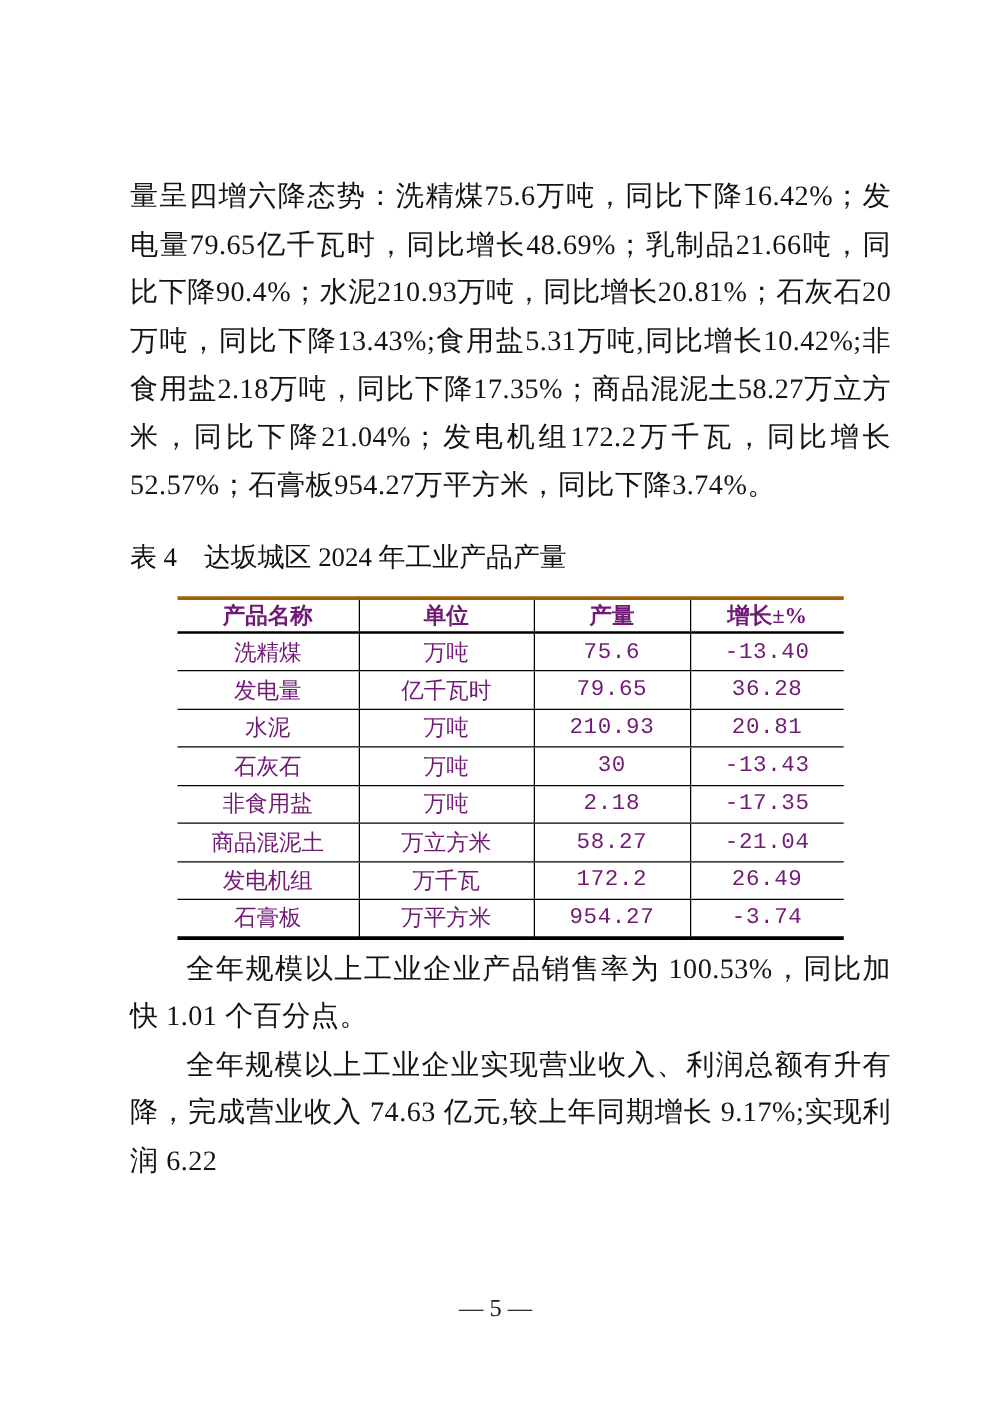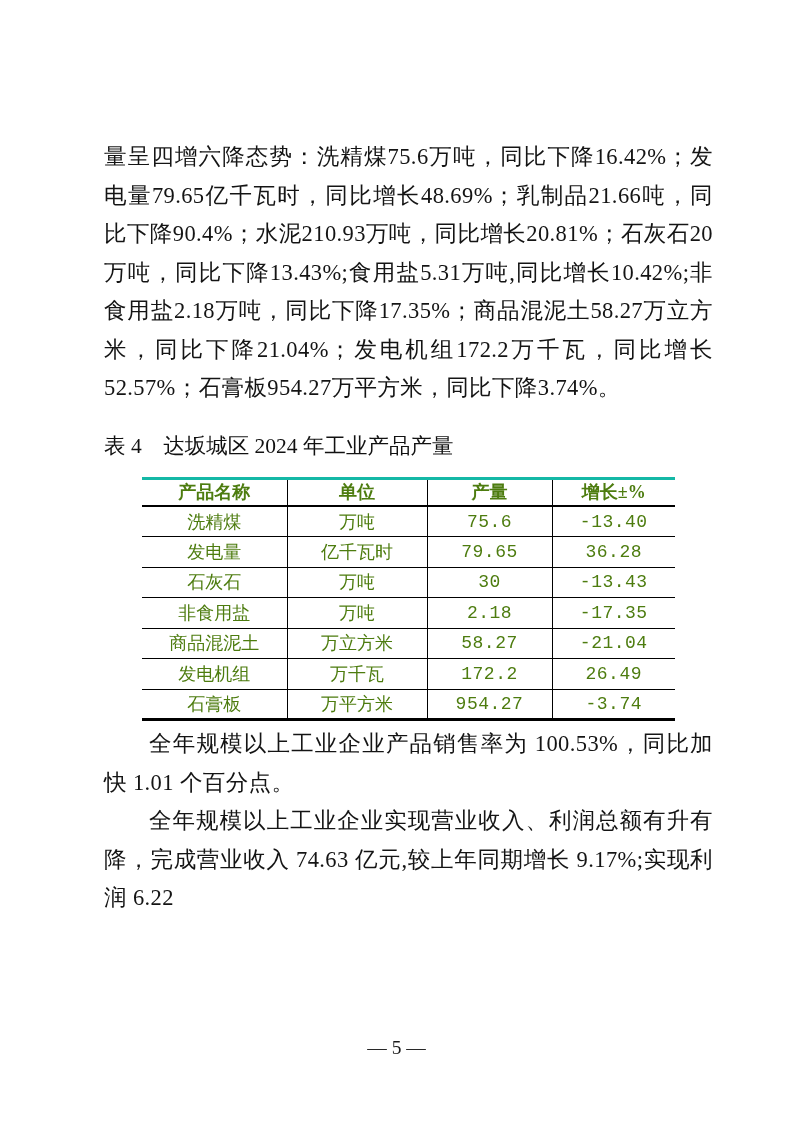--- a/index.html
+++ b/index.html
@@ -36,23 +36,23 @@
     line-height: 30px;
     text-align: left;
     color: #111111;
     white-space: pre;
   }
   table.data-table {
     width: 533px;
     margin: 16px auto 0 auto;
     border-collapse: collapse;
     table-layout: fixed;
-    border-top: 3px solid #14b8a6;
+    border-top: 3px solid #a16207;
     border-bottom: 3px solid #000;
-    color: #4d7c0f;
+    color: #701a75;
   }
   table.data-table th, table.data-table td {
     border-left: 1.5px solid #000;
     text-align: center;
     vertical-align: middle;
     padding: 0;
     overflow: hidden;
   }
   table.data-table th:first-child, table.data-table td:first-child { border-left: none; }
   table.data-table th {
@@ -116,20 +116,26 @@
           <td class="num">75.6</td>
           <td class="num">-13.40</td>
         </tr>
         <tr>
           <td>发电量</td>
           <td>亿千瓦时</td>
           <td class="num">79.65</td>
           <td class="num">36.28</td>
         </tr>
         <tr>
+          <td>水泥</td>
+          <td>万吨</td>
+          <td class="num">210.93</td>
+          <td class="num">20.81</td>
+        </tr>
+        <tr>
           <td>石灰石</td>
           <td>万吨</td>
           <td class="num">30</td>
           <td class="num">-13.43</td>
         </tr>
         <tr>
           <td>非食用盐</td>
           <td>万吨</td>
           <td class="num">2.18</td>
           <td class="num">-17.35</td>

